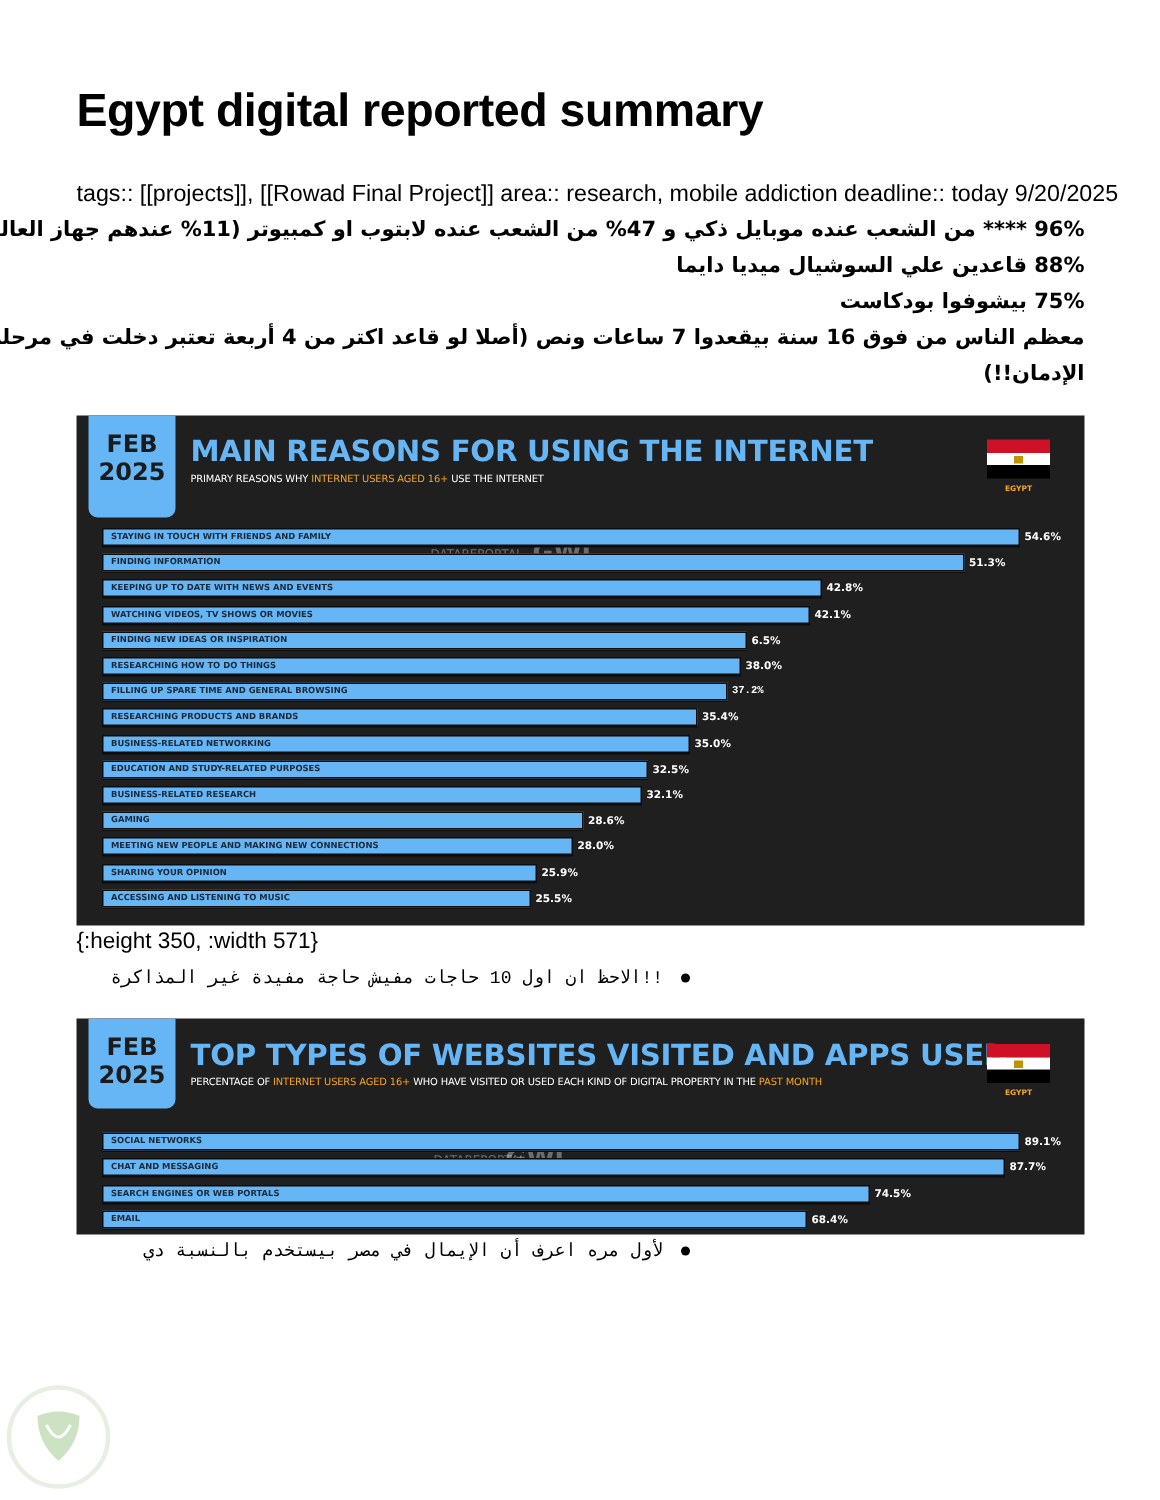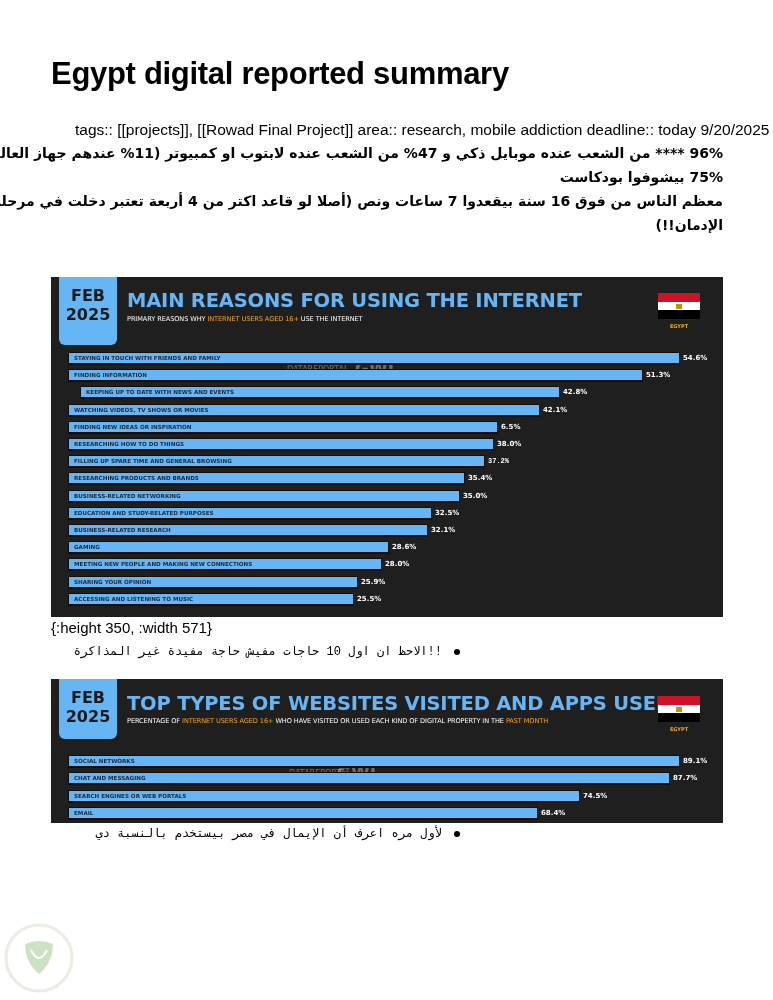--- a/index.html
+++ b/index.html
@@ -1,18 +1,18 @@
 <!DOCTYPE html>
 <html><head>
   <meta charset="utf-8">
   <style>
     html, body { margin: 0; padding: 0; background: #ffffff; }
     body { width: 773px; height: 1000px; position: relative; overflow: hidden; font-family: "Liberation Sans", "DejaVu Sans", sans-serif; color: #000; }
     .page-title { position: absolute; left: 51px; top: 56px; font-size: 31px; font-weight: bold; letter-spacing: -0.3px; margin: 0; }
-    .meta-line { position: absolute; left: 51px; top: 121px; font-size: 15.5px; white-space: nowrap; margin-left: 24px; }
+    .meta-line { position: absolute; left: 51px; top: 121px; font-size: 15.5px; white-space: nowrap; }
     .ar-block { position: absolute; left: 51px; width: 672px; direction: rtl; text-align: right; font-family: "DejaVu Sans", sans-serif; font-weight: bold; font-size: 14px; line-height: 24px; }
     .ar-line { display: block; white-space: nowrap; }
     .caption { position: absolute; left: 51px; top: 619px; font-size: 15px; }
     .bullet { position: absolute; direction: rtl; font-family: Liberation Mono, monospace; font-size: 12px; white-space: nowrap; }
     .bullet .dot { display: inline-block; width: 6px; height: 6px; background: #000; border-radius: 50%; margin-left: 12px; vertical-align: middle; }
 
     .panel { position: absolute; left: 51px; width: 672px; background: #1f1f1f; overflow: hidden; }
     .date-badge { position: absolute; left: 8px; top: 0; width: 58px; background: #66b5f5; border-radius: 0 0 6px 6px; text-align: center; font-family: "DejaVu Sans", sans-serif; font-weight: bold; color: #1b1b1b; font-size: 16px; line-height: 19px; padding-top: 9px; box-sizing: border-box; }
     .panel-title { position: absolute; left: 76px; font-family: "DejaVu Sans", sans-serif; font-weight: bold; color: #66b5f5; font-size: 19.5px; letter-spacing: -0.2px; white-space: nowrap; }
     .panel-subtitle { position: absolute; left: 76px; font-family: "DejaVu Sans", sans-serif; color: #ffffff; font-size: 6.6px; white-space: nowrap; letter-spacing: -0.1px; }
@@ -36,20 +36,21 @@
     .logo { position: absolute; left: 3px; top: 922px; width: 72px; height: 72px; opacity: 0.45; }
   </style>
 </head>
 <body>
 
 <h1 class="page-title">Egypt digital reported summary</h1>
 <div class="meta-line">tags:: [[projects]], [[Rowad Final Project]] area:: research, mobile addiction deadline:: today 9/20/2025</div>
 
 <div class="ar-block" style="top:141px;">
   <span class="ar-line">96% **** من الشعب عنده موبايل ذكي و 47% من الشعب عنده لابتوب او كمبيوتر (11% عندهم جهاز العالب</span>
+  <span class="ar-line">88% قاعدين علي السوشيال ميديا دايما</span>
   <span class="ar-line">75% بيشوفوا بودكاست</span>
   <span class="ar-line">معظم الناس من فوق 16 سنة بيقعدوا 7 ساعات ونص (أصلا لو قاعد اكتر من 4 أربعة تعتبر دخلت في مرحلة</span>
   <span class="ar-line">الإدمان!!)</span>
 </div>
 
 <div class="panel" id="panel-0" style="top:277px; height:340px;">
   <div class="date-badge" style="height:68px;">
     <div>FEB</div>
     <div>2025</div>
   </div>
@@ -67,21 +68,21 @@
       <div class="bar-row" style="top: 0px; width: 652px;">
         <div class="bar" style="width: 612px;"></div>
         <span class="bar-label">STAYING IN TOUCH WITH FRIENDS AND FAMILY</span>
         <span class="bar-value" style="left: 615px;">54.6%</span>
       </div>
       <div class="bar-row" style="top: 17.2px; width: 615px;">
         <div class="bar" style="width: 575px;"></div>
         <span class="bar-label">FINDING INFORMATION</span>
         <span class="bar-value" style="left: 578px;">51.3%</span>
       </div>
-      <div class="bar-row" style="top: 34.4px; width: 520px; margin-left: 12px;">
+      <div class="bar-row" style="top: 34.4px; width: 520px;">
         <div class="bar" style="width: 480px;"></div>
         <span class="bar-label">KEEPING UP TO DATE WITH NEWS AND EVENTS</span>
         <span class="bar-value" style="left: 483px;">42.8%</span>
       </div>
       <div class="bar-row" style="top: 51.6px; width: 512px;">
         <div class="bar" style="width: 472px;"></div>
         <span class="bar-label">WATCHING VIDEOS, TV SHOWS OR MOVIES</span>
         <span class="bar-value" style="left: 475px;">42.1%</span>
       </div>
       <div class="bar-row" style="top: 68.8px; width: 470px;">

